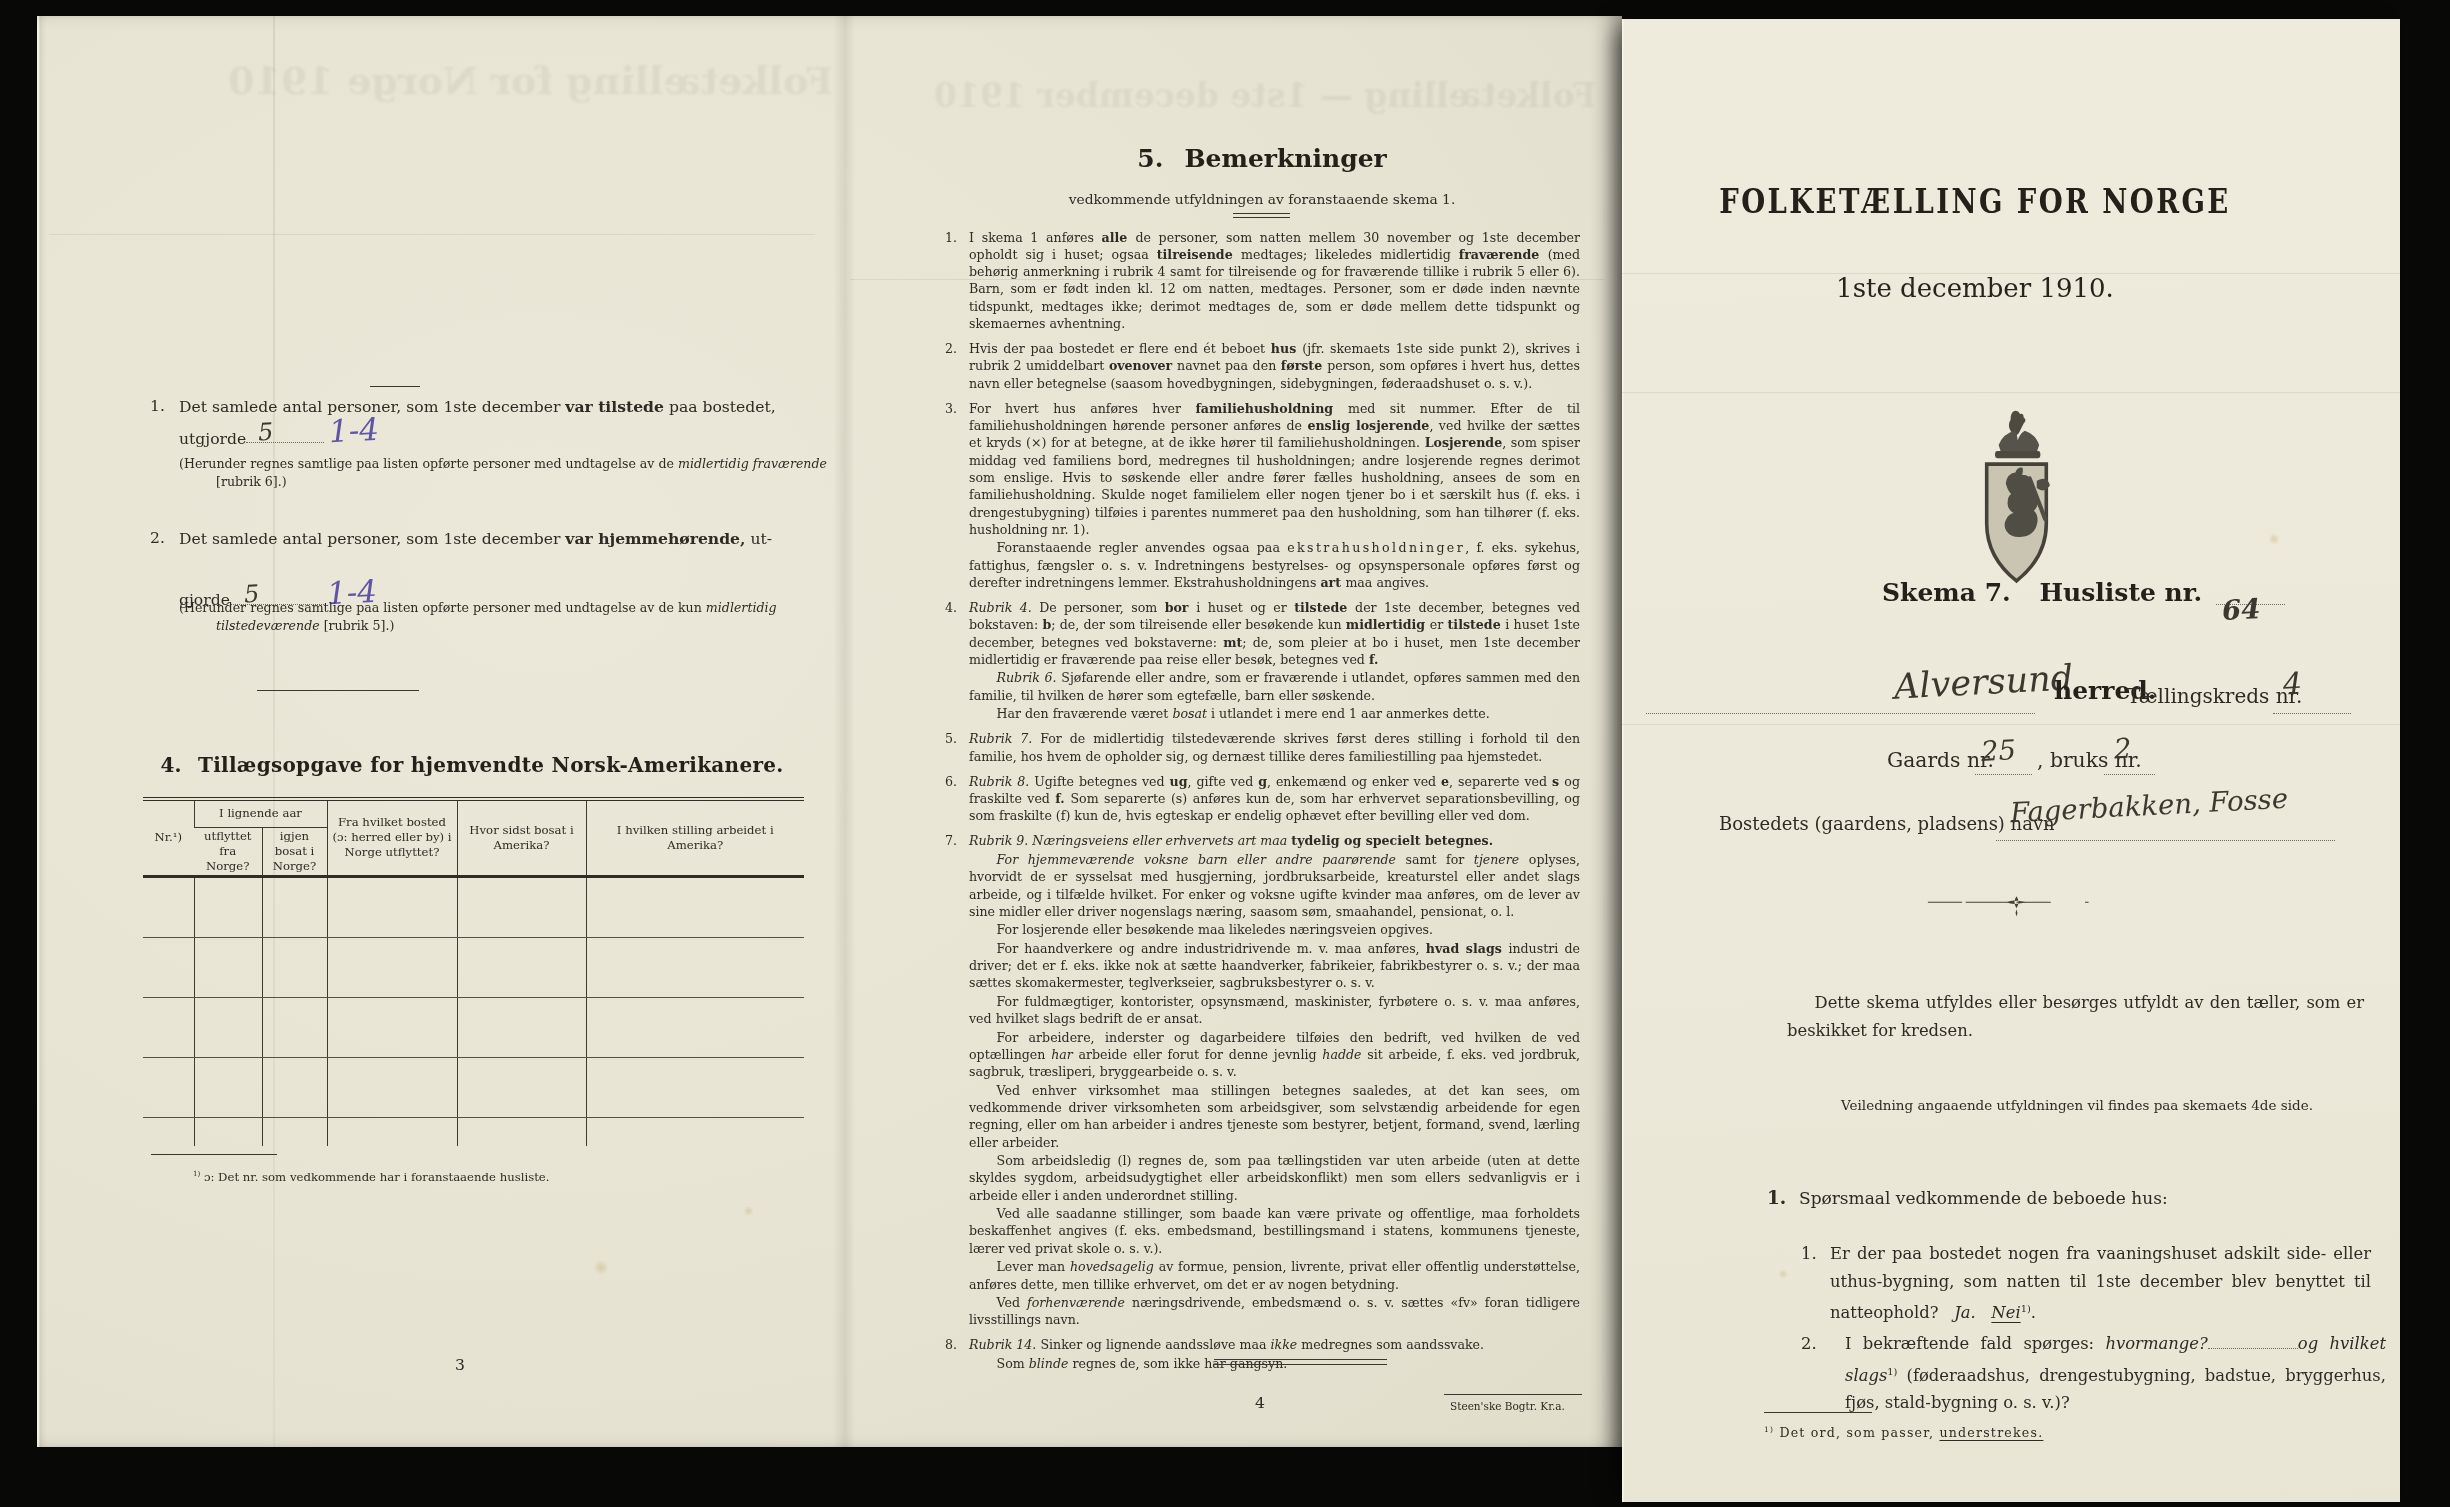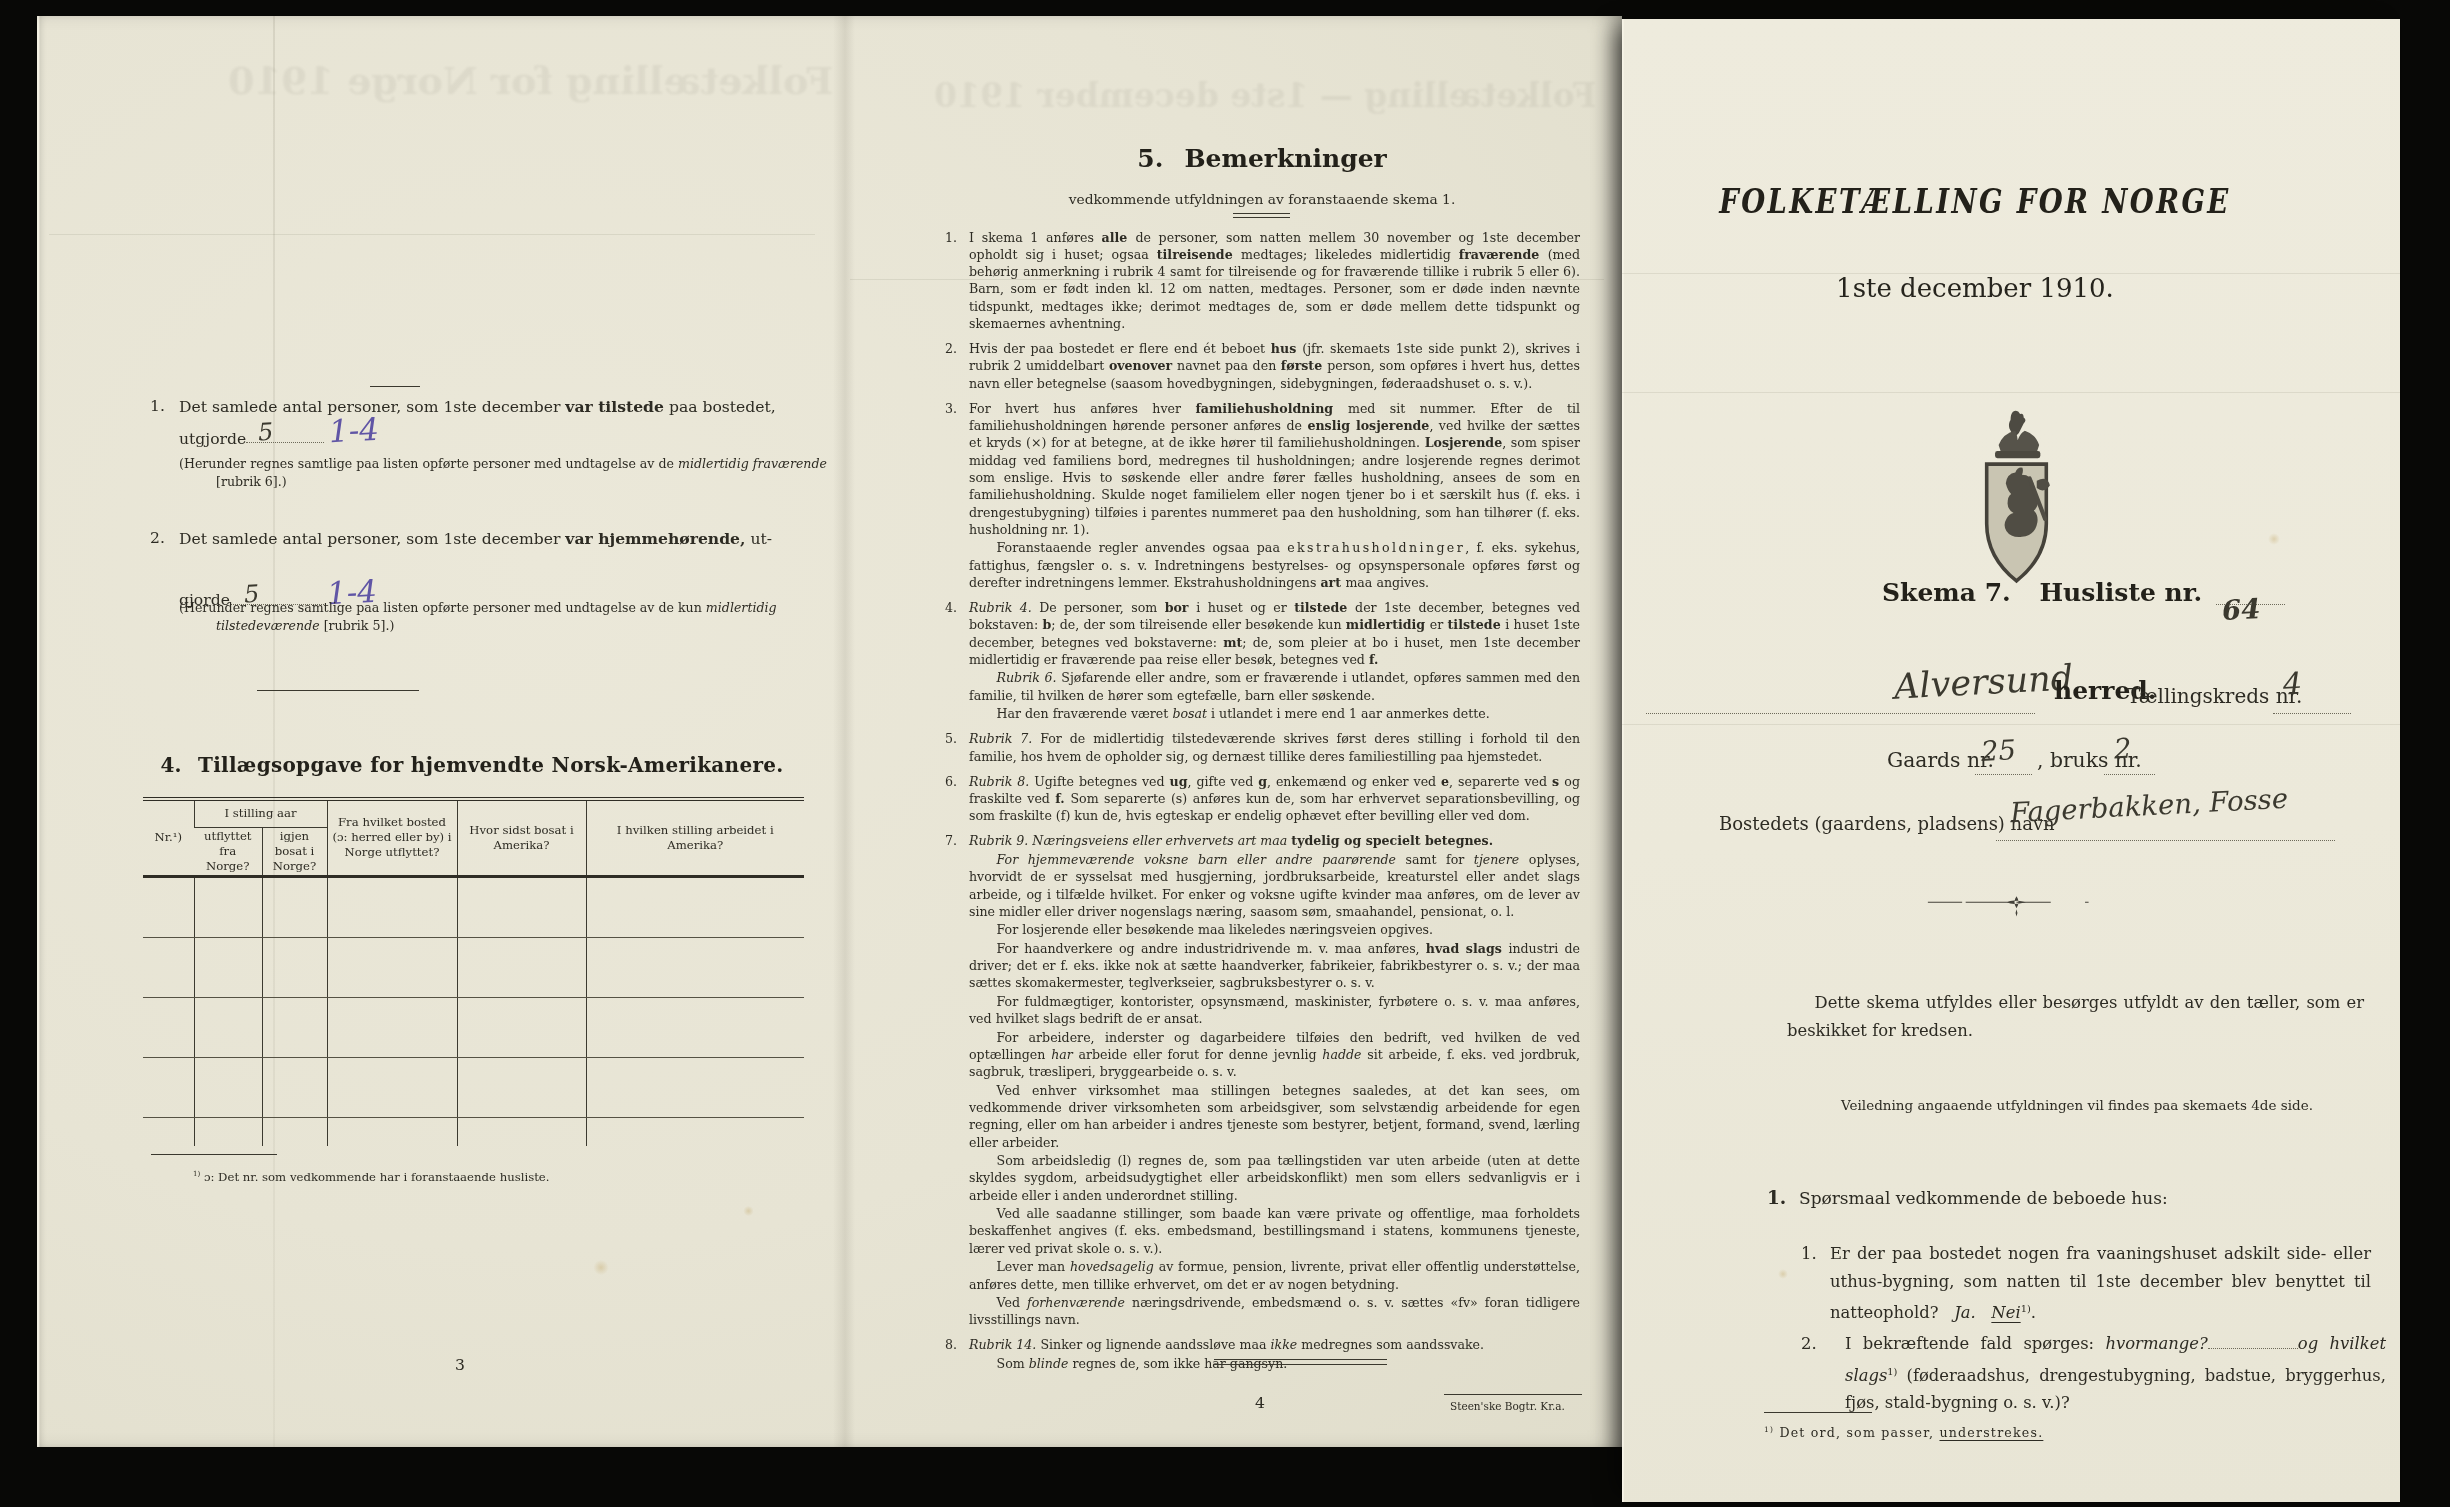--- a/index.html
+++ b/index.html
@@ -135,21 +135,21 @@
             <col style="width:51px;">
             <col style="width:68px;">
             <col style="width:65px;">
             <col style="width:130px;">
             <col style="width:129px;">
             <col style="width:218px;">
           </colgroup>
         <thead>
           <tr>
             <th rowspan="2">Nr.¹)</th>
-            <th colspan="2" class="aar">I stilling aar</th>
+            <th colspan="2" class="aar">I lignende aar</th>
             <th rowspan="2">Fra hvilket bosted (ɔ: herred eller by) i Norge utflyttet?</th>
             <th rowspan="2">Hvor sidst bosat i Amerika?</th>
             <th rowspan="2">I hvilken stilling arbeidet i Amerika?</th>
           </tr>
           <tr>
             <th>utflyttet fra Norge?</th>
             <th>igjen bosat i Norge?</th>
           </tr>
         </thead>
         <tbody>
@@ -283,21 +283,21 @@
     </section>
   </div>
 
   <div class="sheet-right">
     <div class="crease-h" style="top:254px;left:0;width:100%;"></div>
     <div class="crease-h" style="top:373px;left:0;width:100%;"></div>
     <div class="crease-h" style="top:705px;left:0;width:100%;"></div>
     <div class="fox" style="left:646px;top:514px;width:12px;height:12px;"></div>
     <div class="fox" style="left:156px;top:1250px;width:9.6px;height:9.6px;"></div>
 
-    <div class="abs center" style="left:36px;top:162px;width:634px;font-style:italic;">
+    <div class="abs center" style="left:36px;top:162px;width:634px;">
       <span class="rp-title" style="display:inline-block;">FOLKETÆLLING FOR NORGE</span>
     </div>
     <div class="abs center rp-date" style="left:36px;top:254px;width:634px;">1ste december 1910.</div>
 
     <div class="abs" style="left:348px;top:390px;">
       <svg width="93" height="239" viewBox="0 0 78 200">
         <g fill="#55524a" stroke="none">
           <path d="M36 2 q4 -2 6 2 q3 -1 3 3 q3 2 0 5 l-4 8 q-2 3 -5 2 l-3 -6 q-1 -4 1 -7 q0 -5 2 -7 z" fill="#4d4a42"></path>
           <path d="M24 30 q4 -10 14 -12 q2 5 2 8 q2 -6 6 -8 q9 3 12 12 l-2 6 h-30 z" fill="#56534a"></path>
           <rect x="21" y="35" width="38" height="6" rx="2" fill="#4c4940"></rect>

